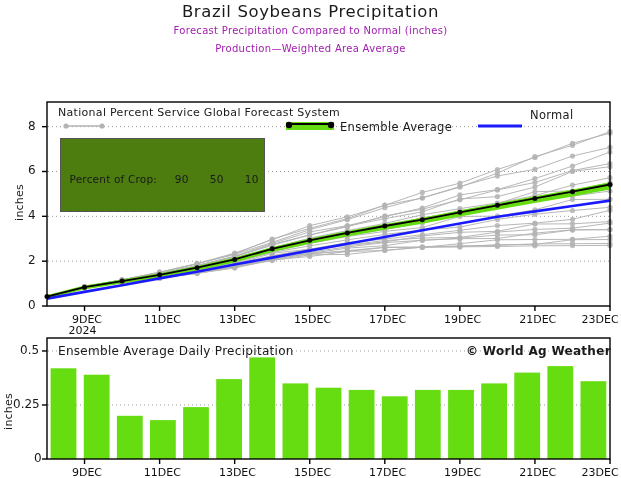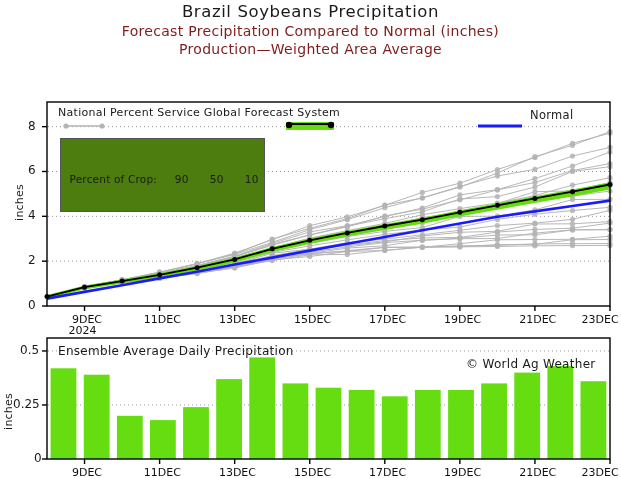--- a/index.html
+++ b/index.html
@@ -27,24 +27,24 @@
     width: 621px;
     text-align: center;
   }
   .title-main {
     font-size: 16.5px;
     letter-spacing: 0.6px;
     line-height: 20px;
     color: #1a1a1a;
   }
   .title-sub {
-    font-size: 14px;
+    font-size: 10px;
     letter-spacing: 0.3px;
     line-height: 18px;
-    color: #7f1d1d;
+    color: #a21caf;
   }
   svg { display: block; }
   .svg-layer {
     position: absolute;
     left: 0;
     top: 0;
   }
   .axis-label-vert {
     position: absolute;
     font-size: 11px;
@@ -532,28 +532,29 @@
         <circle cx="331" cy="125" r="3.2" fill="#000"></circle>
         <line x1="478" x2="522" y1="126" y2="126" stroke="#1a1aff" stroke-width="3"></line>
       </g>
     </svg>
 
   <div class="axis-label-vert" id="ylab-top" style="left:-11px; top:196px; width:60px; text-align:center;">inches</div>
 
   <div class="axis-label-vert" id="ylab-bot" style="left:-22px; top:405px; width:60px; text-align:center;">inches</div>
 
   <div class="legend-title" style="left:58px; top:106px;">National Percent Service Global Forecast System</div>
+  <div class="legend-text" style="left:340px; top:120px;">Ensemble Average</div>
   <div class="legend-text" style="left:530px; top:108px;">Normal</div>
 
   <div class="pct-box" style="left:60px; top:138px;">
     <div><span id="pct-row1"> Percent of Crop:     90      50      10</span></div>
   </div>
 
   <div class="panel-caption" style="left:58px; top:344px;">Ensemble Average Daily Precipitation</div>
-  <div class="panel-caption" style="left:466px; top:357px;">© World Ag Weather</div>
+  <div class="panel-caption" style="left:466px; top:344px;font-weight:bold;">© World Ag Weather</div>
 
   <div id="tick-layer">
       <div class="tick-text" style="left: 28px; top: 298px;">0</div>
       <div class="tick-text" style="left: 28px; top: 253.165px;">2</div>
       <div class="tick-text" style="left: 28px; top: 208.33px;">4</div>
       <div class="tick-text" style="left: 28px; top: 163.495px;">6</div>
       <div class="tick-text" style="left: 28px; top: 118.659px;">8</div>
       <div class="tick-text" style="left: 34px; top: 451px;">0</div>
       <div class="tick-text" style="left: 13px; top: 396.982px;">0.25</div>
       <div class="tick-text" style="left: 20px; top: 342.964px;">0.5</div>

